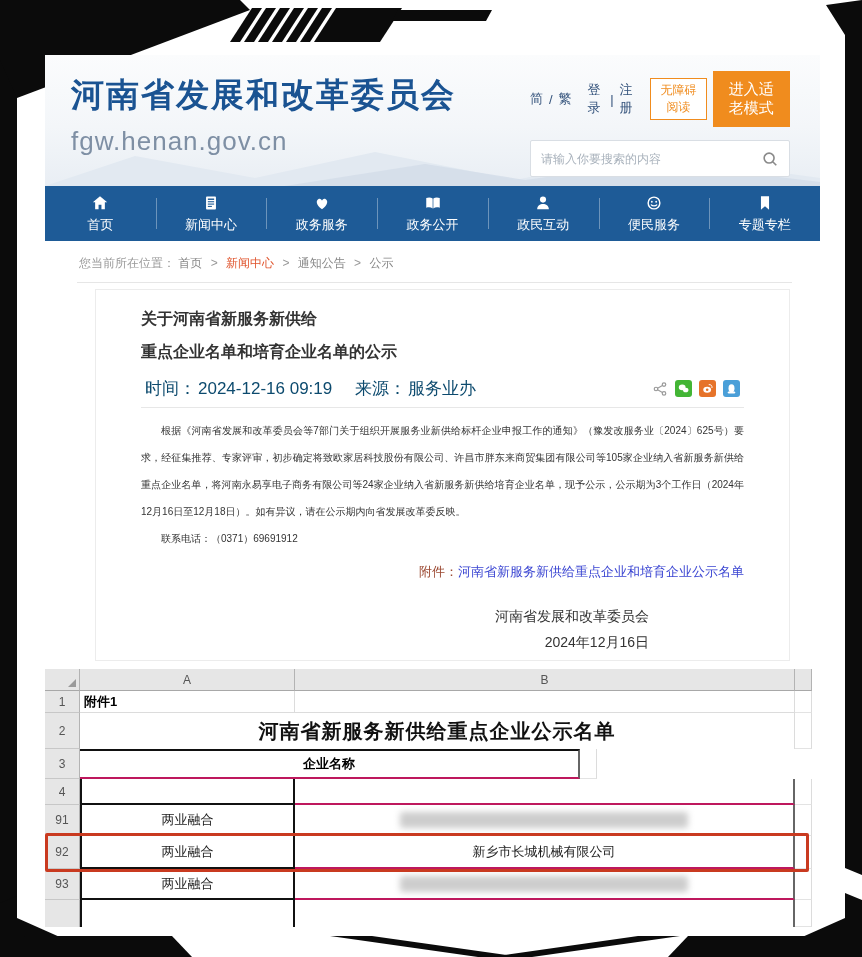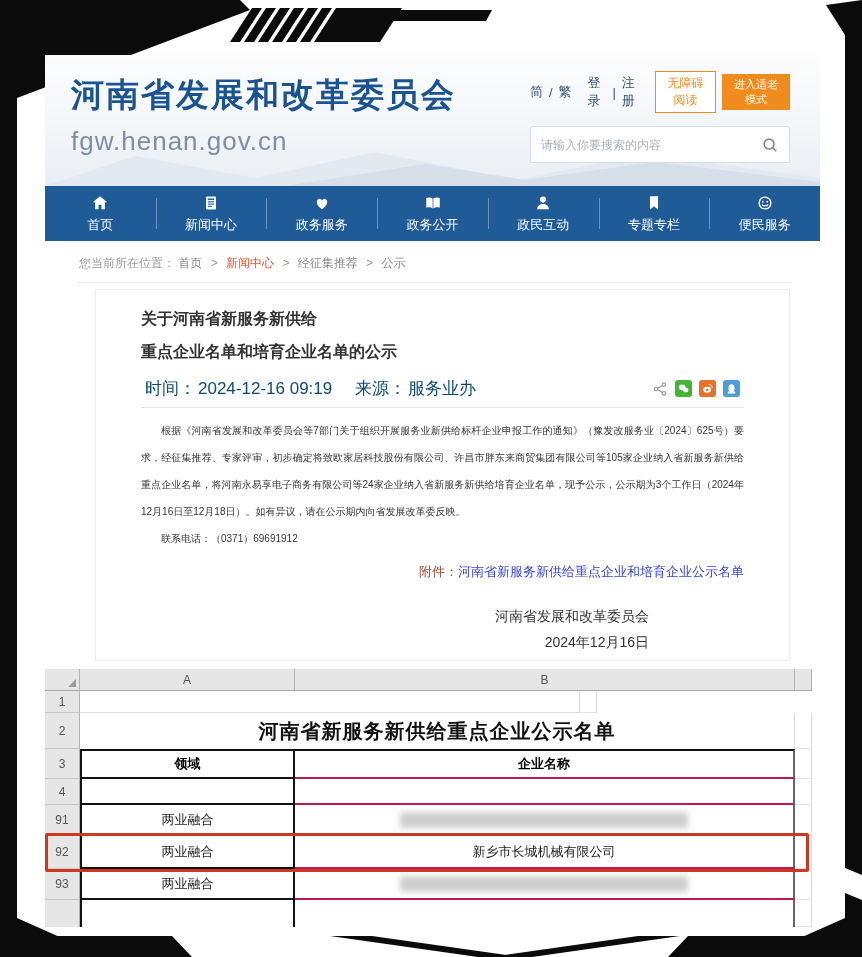--- a/index.html
+++ b/index.html
@@ -12,21 +12,21 @@
   
   .banner { position:relative; height:131px; background:linear-gradient(180deg,#fbfcfd 0%,#f3f6f9 55%,#e9eef4 100%); overflow:hidden; }
   .mountains { position:absolute; left:0; bottom:0; width:775px; height:52px; }
   .site-id { position:absolute; left:26px; top:18px; }
   .site-title { font-size:33px; font-weight:bold; color:#1a5392; letter-spacing:2px; }
   .site-domain { margin-top:8px; font-size:26px; color:#7e8fa4; letter-spacing:1px; }
   .banner-right { position:absolute; right:30px; top:16px; width:260px; }
   .top-links { display:flex; justify-content:flex-end; align-items:center; gap:6px; font-size:13px; color:#33527b; }
   .top-links a { color:#33527b; text-decoration:none; cursor:pointer; }
   .btn-access { margin-left:8px; padding:3px 8px; border:1px solid #f08c1e; color:#f08c1e; background:#fff; font-size:12px; cursor:pointer; }
-  .btn-elder { padding:2px 9px; border:1px solid #f08c1e; color:#fff; background:#f08c1e; font-size:11px; cursor:pointer; }
+  .btn-elder { padding:8px 9px; border:1px solid #f08c1e; color:#fff; background:#f08c1e; font-size:15px; cursor:pointer; }
   .search-box { margin-top:13px; display:flex; align-items:center; width:260px; height:37px; background:#fff; border:1px solid #d9dee4; border-radius:2px; padding:0 10px; }
   .search-box input { flex:1; border:none; outline:none; font-size:12px; color:#333; background:transparent; }
   .search-box input::placeholder { color:#a9b2bc; }
 
   
   .nav { display:flex; height:55px; background:#1e5b97; }
   .nav-item { flex:1; display:flex; flex-direction:column; align-items:center; justify-content:center; gap:4px; cursor:pointer; position:relative; }
   .nav-item + .nav-item::before { content:""; position:absolute; left:0; top:12px; bottom:12px; width:1px; background:rgba(255,255,255,.35); }
   .nav-label { color:#fff; font-size:13px; }
   .nav-ico { width:18px; height:18px; }
@@ -181,42 +181,42 @@
       </div>
       <div class="nav-item">
         <svg class="nav-ico" viewBox="0 0 20 20">
             <circle cx="10" cy="6.2" r="3.4" fill="#fff"></circle>
             <path d="M3.5 17 C3.5 13 6.8 11.2 10 11.2 C13.2 11.2 16.5 13 16.5 17 Z" fill="#fff"></path>
           </svg>
         <span class="nav-label">政民互动</span>
       </div>
       <div class="nav-item">
         <svg class="nav-ico" viewBox="0 0 20 20">
-            <path d="M5.5 2.5 H14.5 V17.5 L10 13.6 L5.5 17.5 Z" fill="#fff"></path>
-          </svg>
-        <span class="nav-label">专题专栏</span>
-      </div>
-      <div class="nav-item">
-        <svg class="nav-ico" viewBox="0 0 20 20">
             <circle cx="10" cy="10" r="6.5" fill="none" stroke="#fff" stroke-width="1.6"></circle>
             <circle cx="7.6" cy="8.6" r="1" fill="#fff"></circle>
             <circle cx="12.4" cy="8.6" r="1" fill="#fff"></circle>
             <path d="M7 12 C8 13.6 12 13.6 13 12" stroke="#fff" stroke-width="1.4" fill="none" stroke-linecap="round"></path>
           </svg>
         <span class="nav-label">便民服务</span>
+      </div>
+      <div class="nav-item">
+        <svg class="nav-ico" viewBox="0 0 20 20">
+            <path d="M5.5 2.5 H14.5 V17.5 L10 13.6 L5.5 17.5 Z" fill="#fff"></path>
+          </svg>
+        <span class="nav-label">专题专栏</span>
       </div>
     </nav>
 
     <div class="crumb-wrap">
       <span>您当前所在位置：</span>
       <a>首页</a>
       <span class="crumb-sep">&gt;</span>
       <a class="hot">新闻中心</a>
       <span class="crumb-sep">&gt;</span>
-      <a>经征集推荐</a>
+      <a>通知公告</a>
       <span class="crumb-sep">&gt;</span>
       <a>公示</a>
       <div class="crumb-divider"></div>
     </div>
 
     <section class="article">
       <h1 class="a-title">关于河南省新服务新供给</h1>
       <h1 class="a-title">重点企业名单和培育企业名单的公示</h1>
       <div class="a-meta">
         <div class="a-meta-left">
@@ -270,33 +270,33 @@
 
       <div class="srow hrow">
         <div class="cell rn hcell corner"></div>
         <div class="cell ca hcell">A</div>
         <div class="cell cb hcell">B</div>
         <div class="cell cc hcell"></div>
       </div>
 
       <div class="srow r-light">
         <div class="cell rn">1</div>
+        <div class="cell ca a1">附件1</div>
         <div class="cell cb"></div>
         <div class="cell cc"></div>
       </div>
 
       <div class="srow r-title">
         <div class="cell rn">2</div>
         <div class="cell merged">河南省新服务新供给重点企业公示名单</div>
         <div class="cell cc"></div>
       </div>
 
       <div class="srow r-head t-dark">
         <div class="cell rn">3</div>
-        <div class="cell ca">领域</div>
         <div class="cell cb">企业名称</div>
         <div class="cell cc"></div>
       </div>
 
       <div class="srow r-empty t-dark">
         <div class="cell rn">4</div>
         <div class="cell ca"></div>
         <div class="cell cb"></div>
         <div class="cell cc"></div>
       </div>

